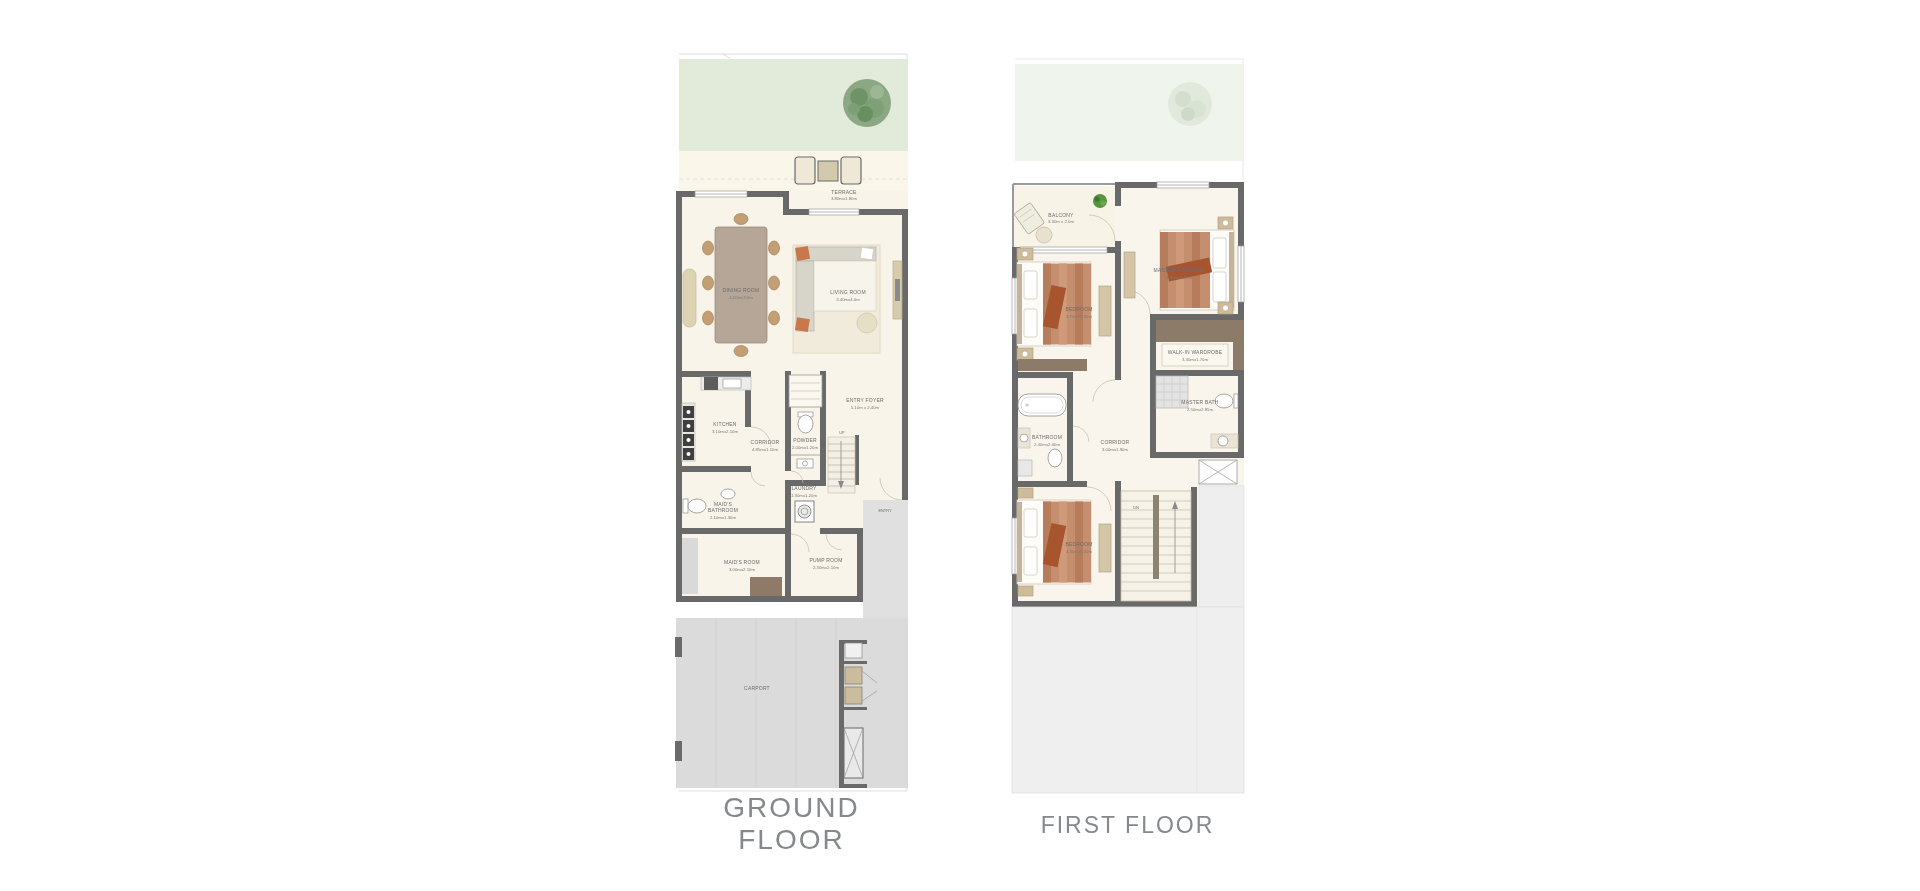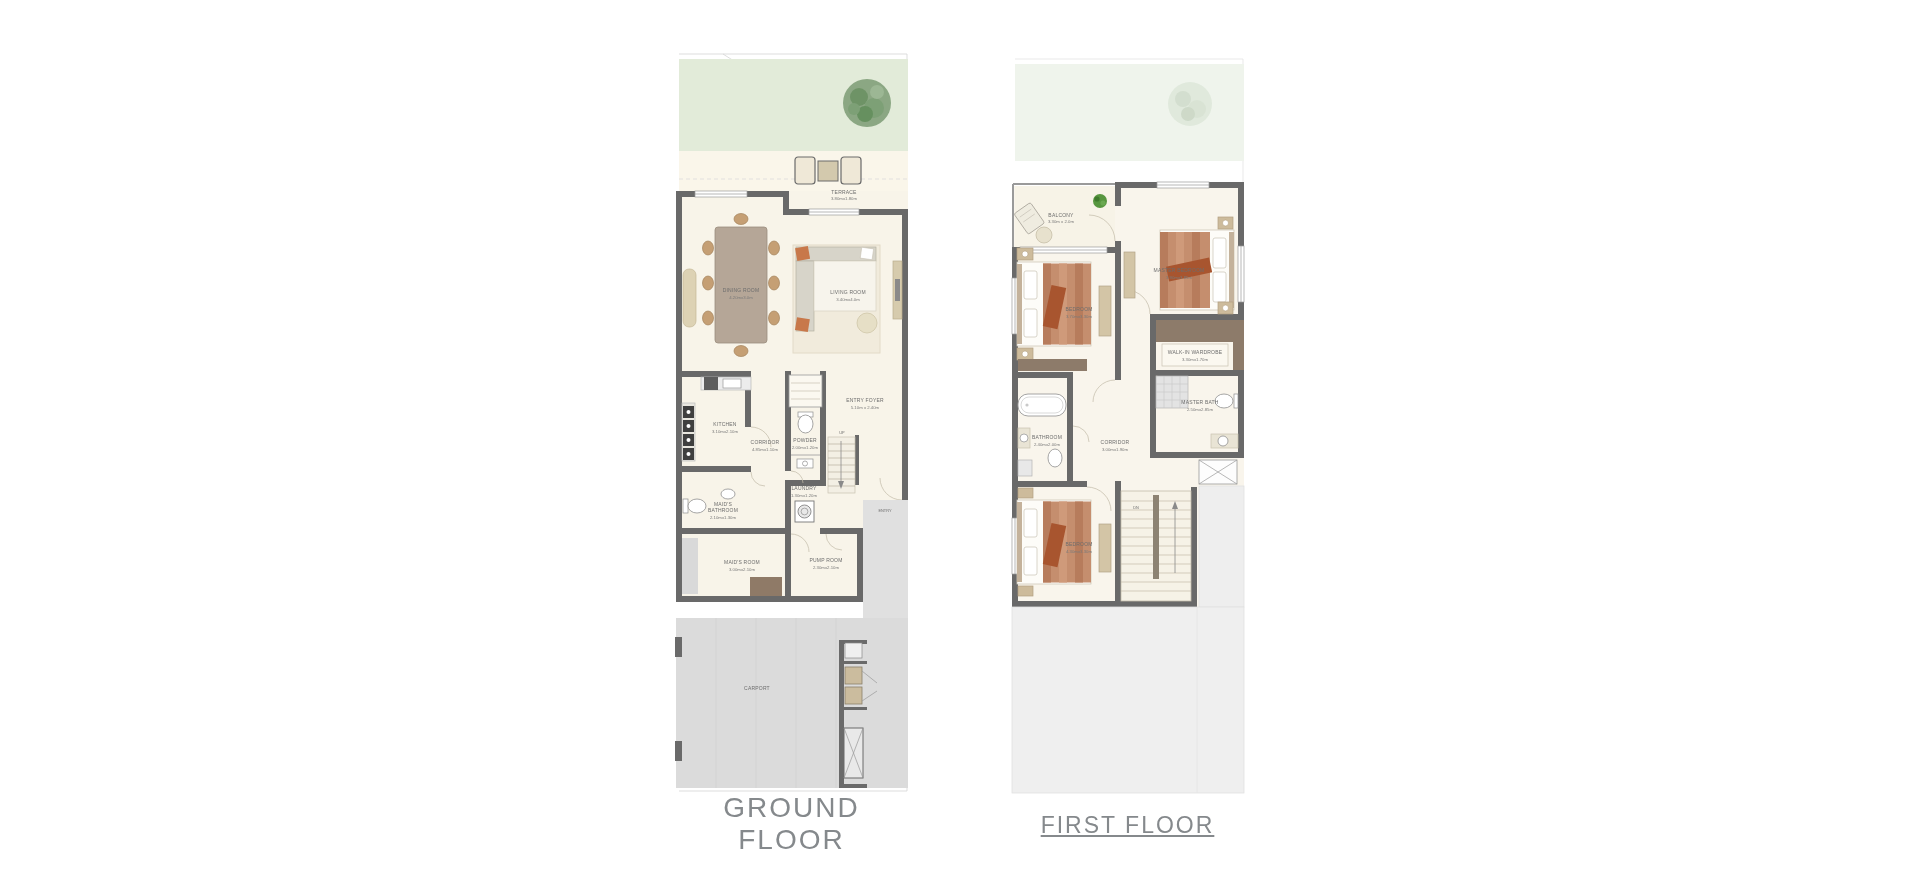--- a/index.html
+++ b/index.html
@@ -5,21 +5,21 @@
   html,body{margin:0;padding:0;background:#ffffff;}
   .stage{position:relative;width:1920px;height:891px;background:#ffffff;overflow:hidden;
          font-family:"Liberation Sans",sans-serif;}
   .plan{position:absolute;}
   .plan svg{display:block;}
   .plan-ground{left:671px;top:51px;width:241px;height:743px;}
   .plan-first{left:1007px;top:56px;width:241px;height:744px;}
   .caption{position:absolute;text-align:center;color:#85898c;letter-spacing:2px;
            font-weight:400;}
   .caption-ground{left:671px;top:792px;width:241px;font-size:28px;}
-  .caption-first{left:1007px;top:812px;width:241px;font-size:23px;text-decoration:underline;}
+  .caption-first{left:1007px;top:812px;width:241px;font-size:23px;}
   .rn{font-size:5px;fill:#6d6d6d;letter-spacing:.2px;}
   .rd{font-size:4.3px;fill:#7a7a7a;}
   .tiny{font-size:3.9px;fill:#6d6d6d;}
   text{font-family:"Liberation Sans",sans-serif;text-anchor:middle;}
 </style>
 </head>
 <body>
 
 <div class="stage">
 

